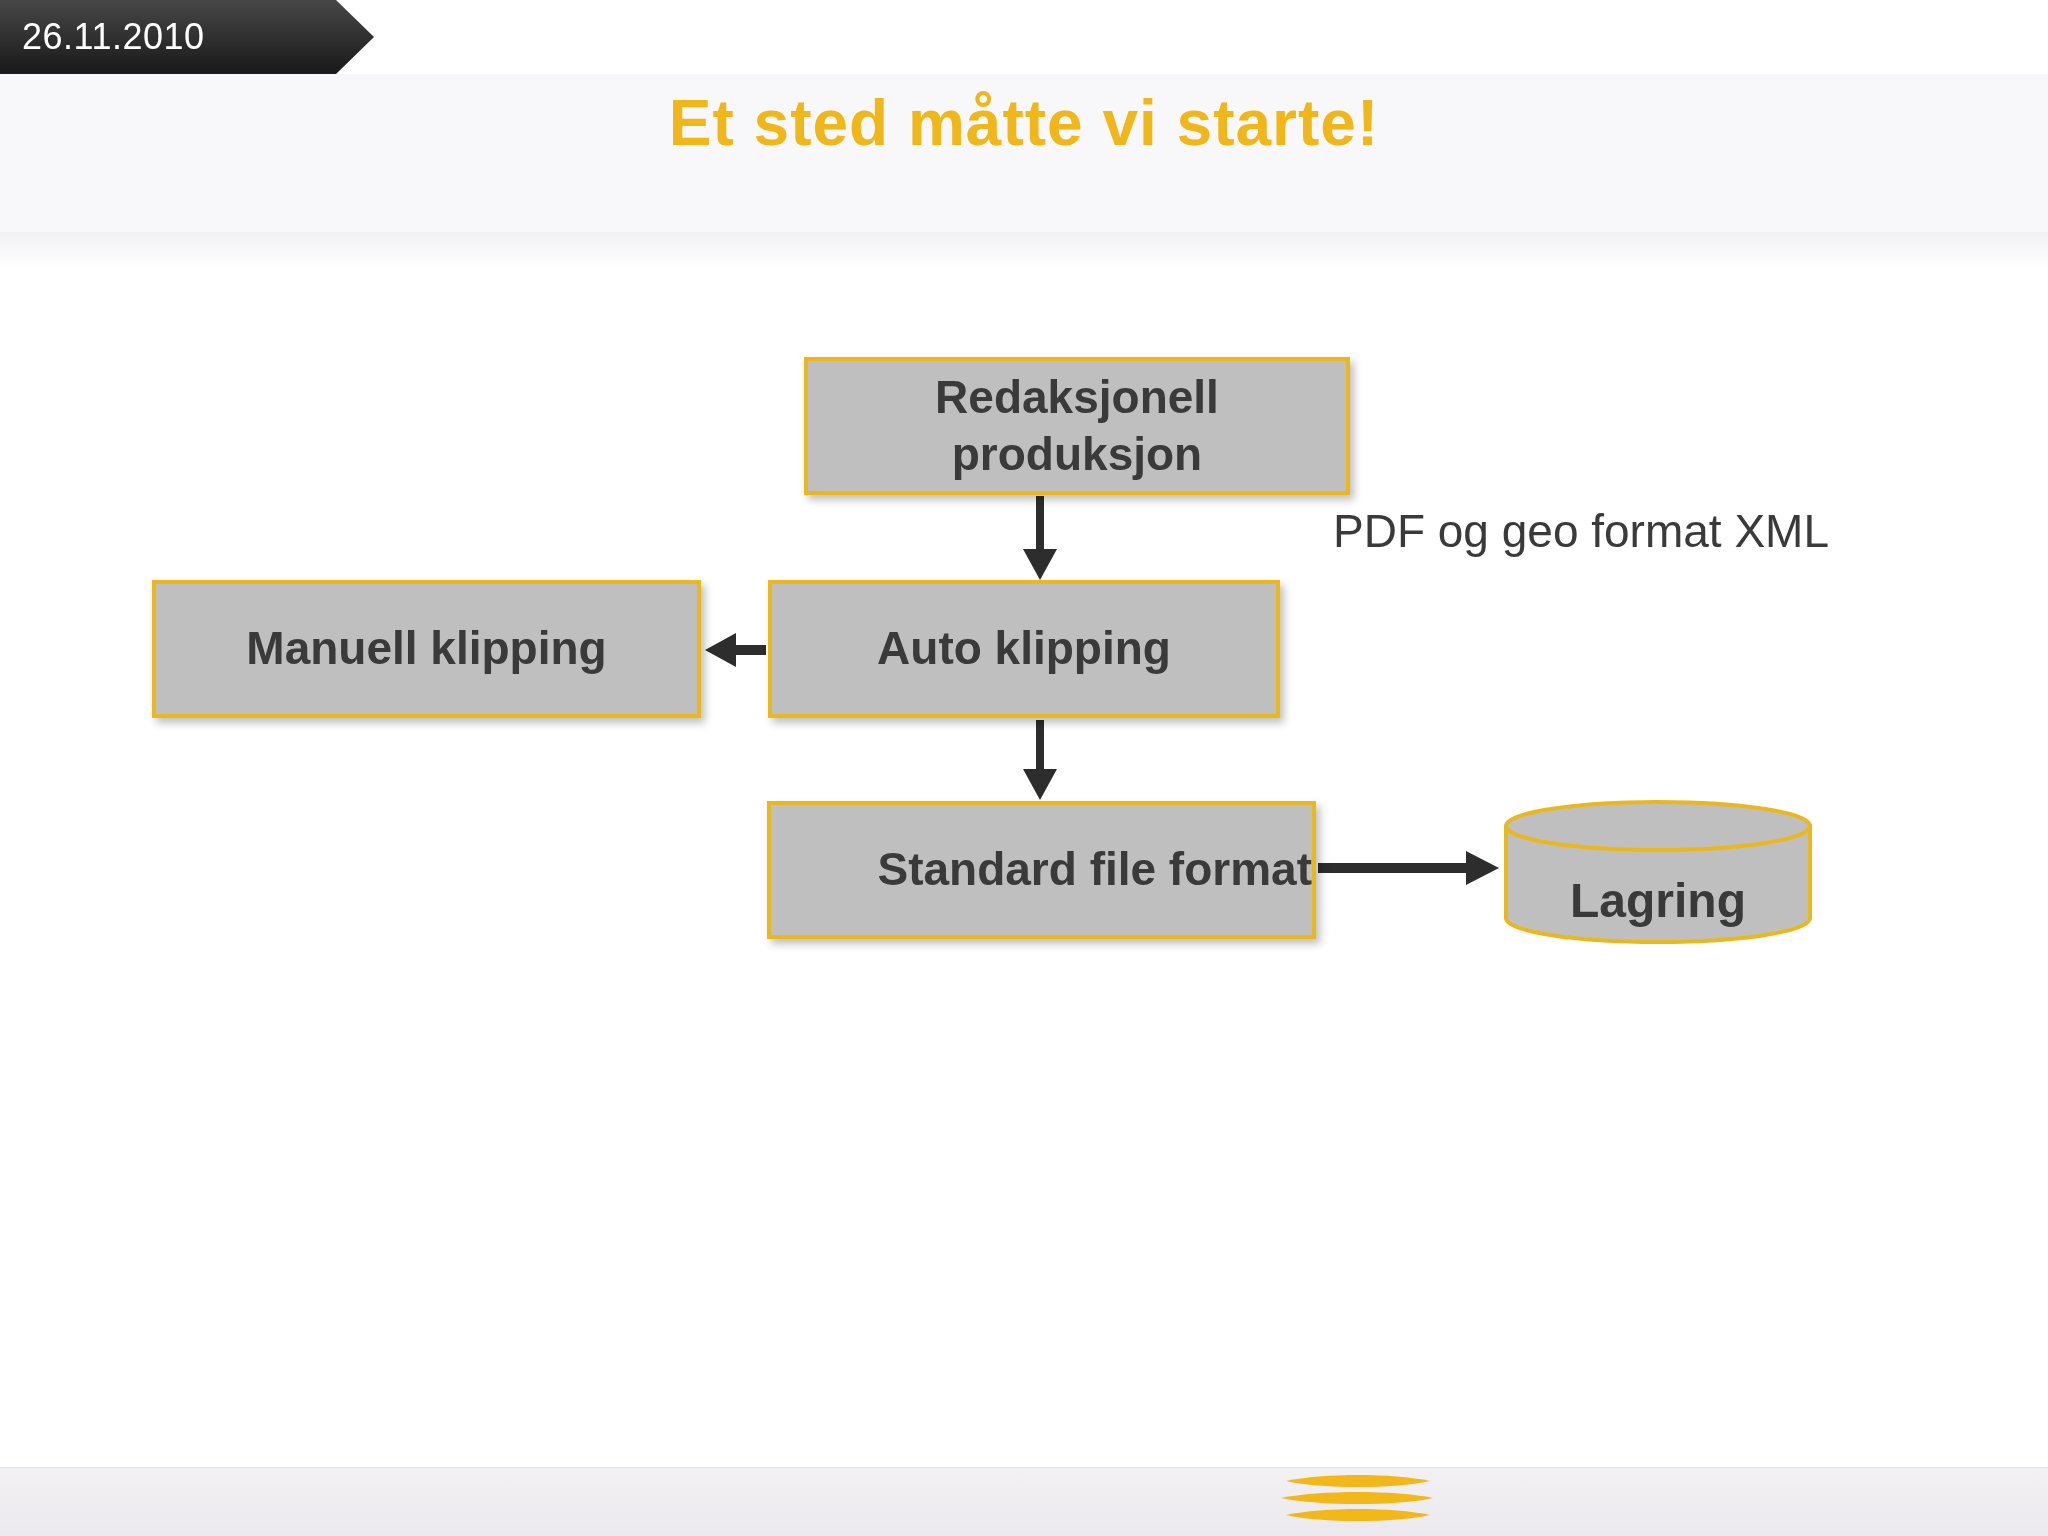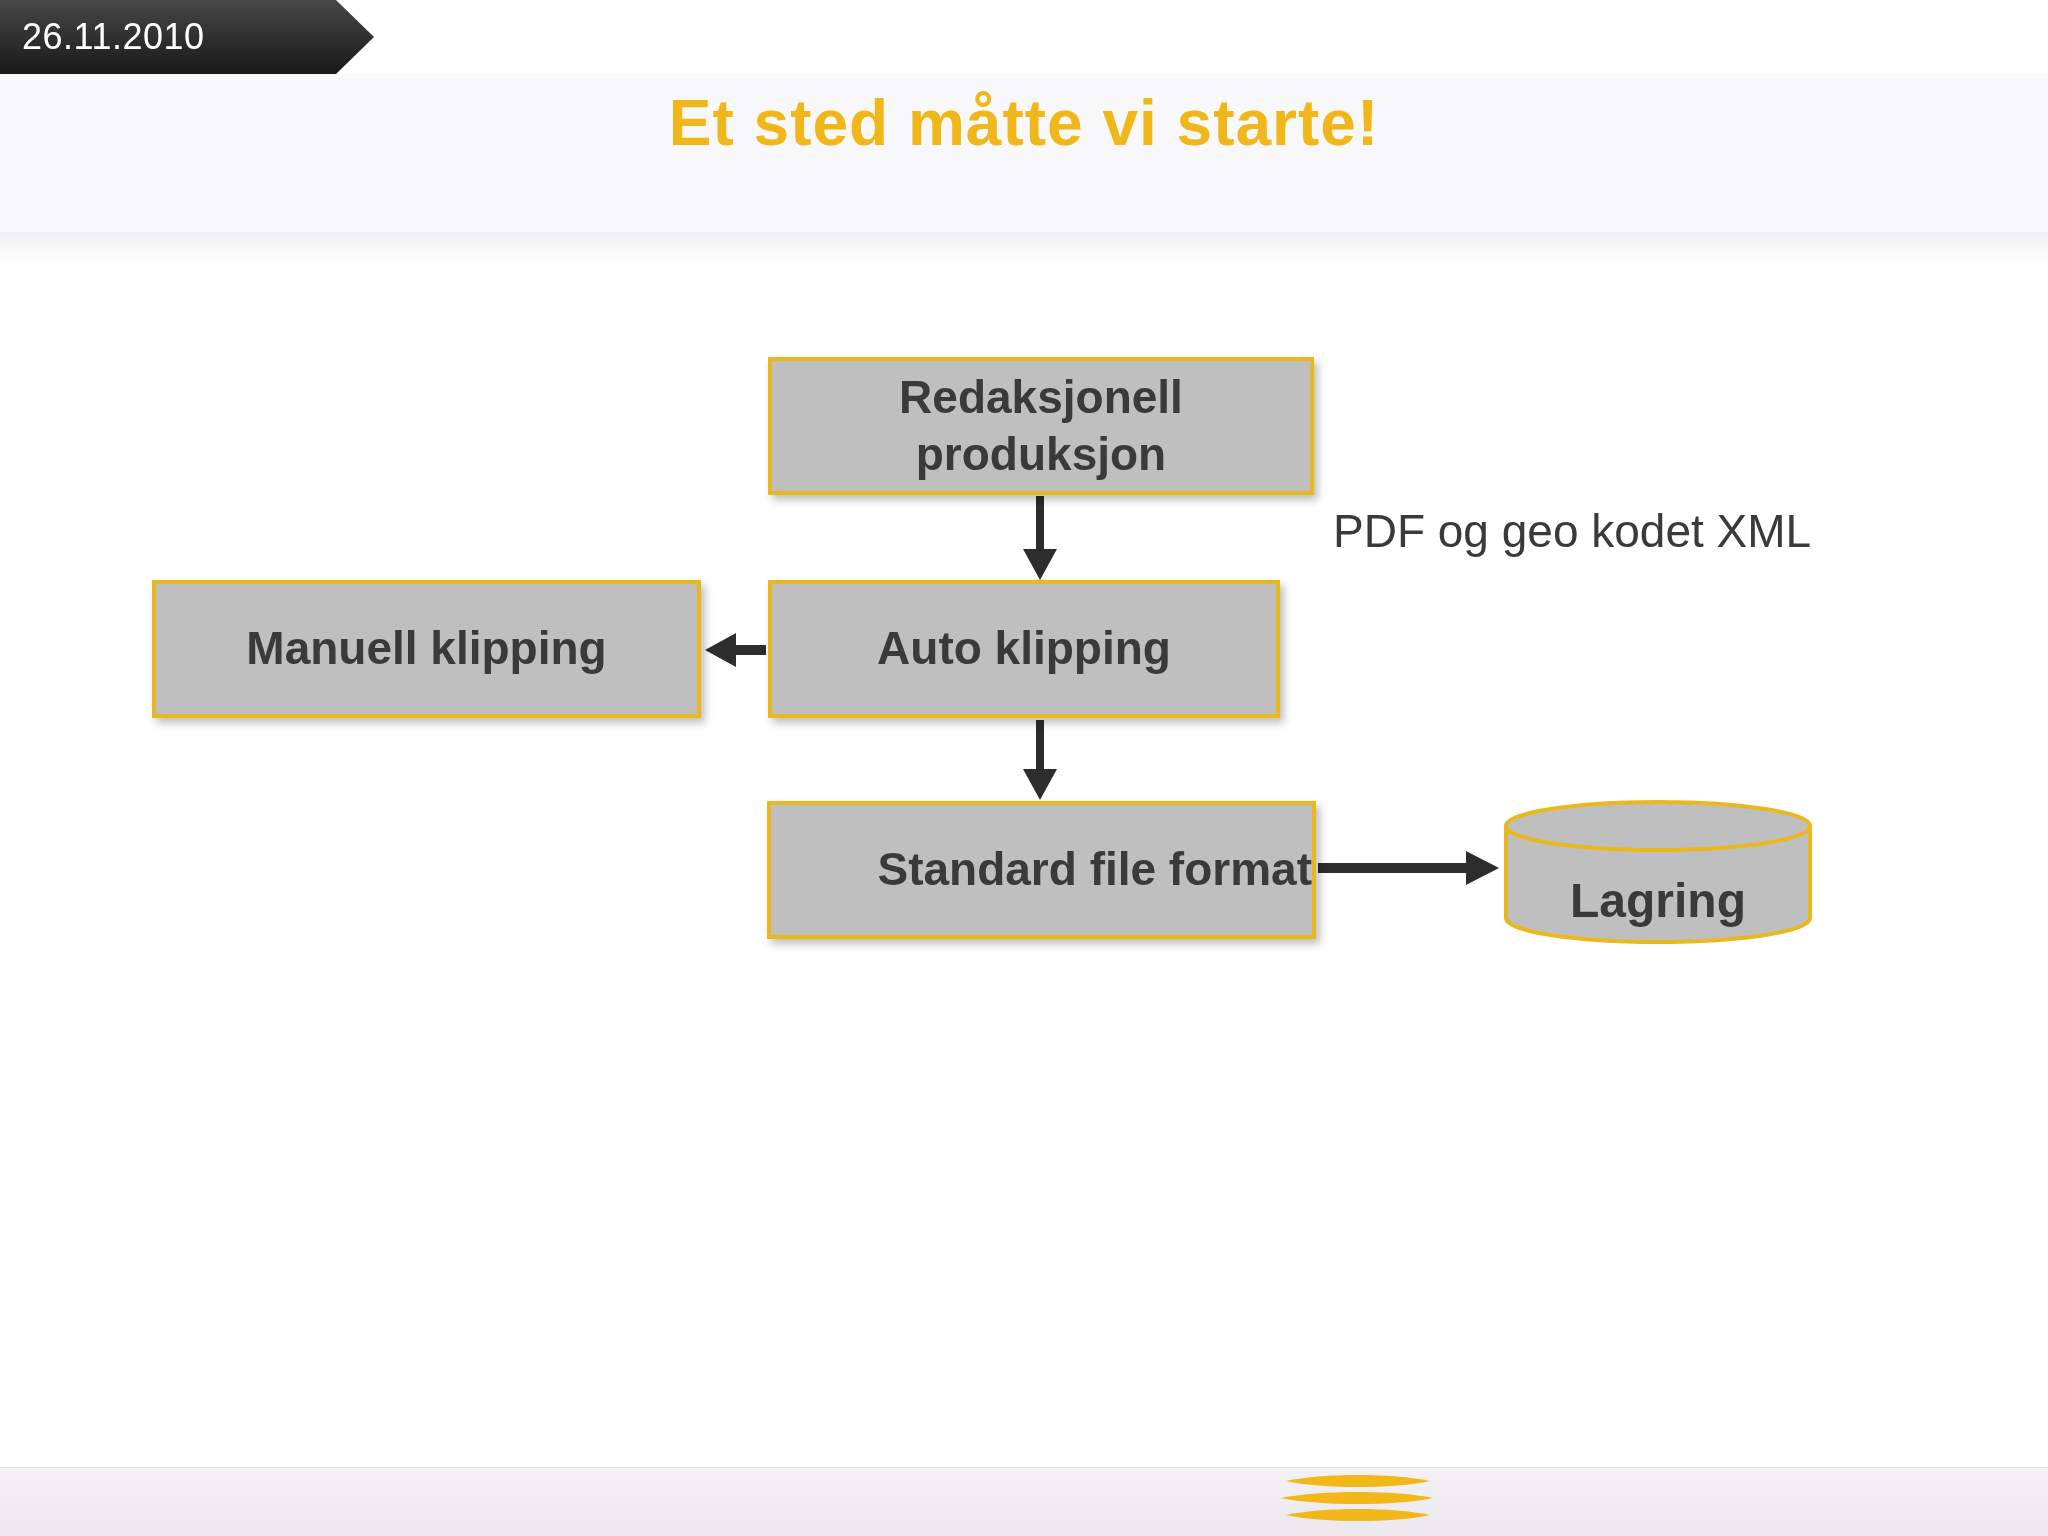--- a/index.html
+++ b/index.html
@@ -61,21 +61,21 @@
     box-shadow: 4px 5px 8px rgba(0,0,0,0.25);
     display: flex;
     align-items: center;
     justify-content: center;
     text-align: center;
     color: #3b3a3a;
     font-weight: bold;
     font-size: 46px;
     line-height: 1.25;
   }
-  #box-redaksjonell { left: 768px; top: 357px; width: 546px; height: 138px; }
+  #box-redaksjonell { left: 804px; top: 357px; width: 546px; height: 138px; }
   #box-redaksjonell .fc-label { max-width: 430px; }
   #box-manuell      { left: 152px; top: 580px; width: 549px; height: 138px; }
   #box-auto         { left: 768px; top: 580px; width: 512px; height: 138px; }
   #box-standard     { left: 767px; top: 801px; width: 549px; height: 138px; justify-content: flex-end; }
 
   
   .cylinder-wrap {
     position: absolute;
     left: 1498px; top: 796px;
     width: 320px; height: 152px;
@@ -186,21 +186,21 @@
   </div>
 
   <svg class="cylinder-wrap" viewBox="0 0 320 152">
     <path d="M 8,30 L 8,122 A 152,24 0 0 0 312,122 L 312,30" fill="#c0bfbf" stroke="#e9b81f" stroke-width="4"></path>
     <ellipse cx="160" cy="30" rx="152" ry="24" fill="#c0bfbf" stroke="#e9b81f" stroke-width="4"></ellipse>
   </svg>
   <div class="cylinder-label">
     <span>Lagring</span>
   </div>
 
-  <div class="annotation">PDF og geo kodet XML</div>
+  <div class="annotation">PDF og geo format XML</div>
 
   <div class="footer-bar"></div>
   <svg class="footer-logo" viewBox="0 0 158 52">
     <path d="M 8,9  C 45,1  115,1  152,9  C 115,17 45,17 8,9  Z" fill="#f2b719"></path>
     <path d="M 3,26 C 42,18 118,18 155,26 C 118,34 42,34 3,26 Z" fill="#f2b719"></path>
     <path d="M 8,43 C 45,35 115,35 152,43 C 115,51 45,51 8,43 Z" fill="#f2b719"></path>
   </svg>
 
 </div>
 

